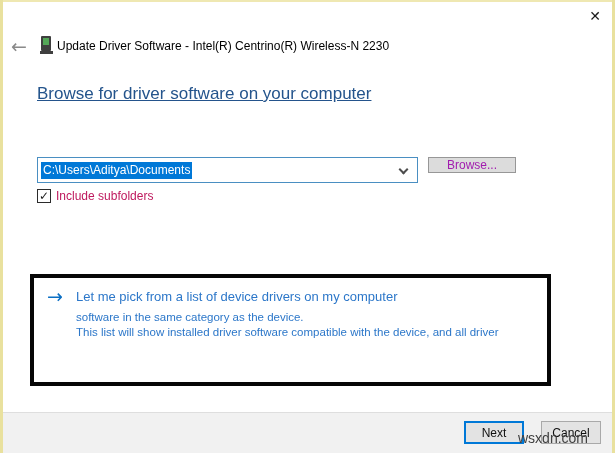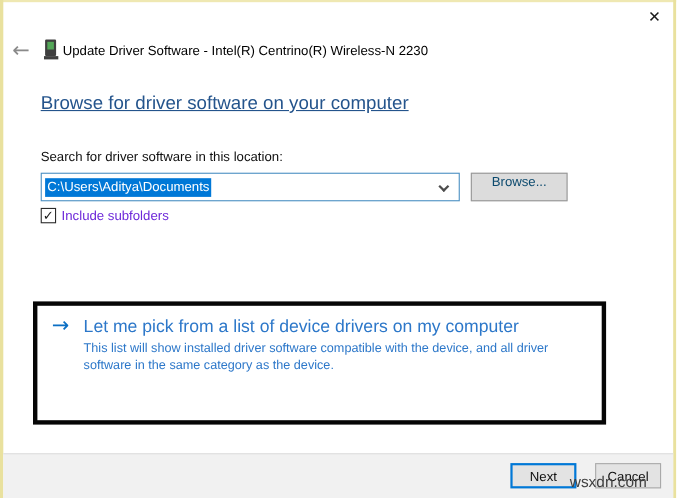--- a/index.html
+++ b/index.html
@@ -44,45 +44,45 @@
     position:absolute; left:3px; top:4px;
     background:#0078d7; color:#fff; font-size:12px; line-height:15px;
     padding:1px 2px; white-space:nowrap;
   }
   .combo-chevron {
     position:absolute; right:10px; top:8px; width:7px; height:7px;
     border-right:2px solid #4d4d4d; border-bottom:2px solid #4d4d4d;
     transform:rotate(45deg);
   }
   .browse-btn {
-    position:absolute; left:428px; top:157px; width:88px; height:26px;
+    position:absolute; left:428px; top:157px; width:88px; height:16px;
     background:#dcdcdc; border:1px solid #979797;
-    display:flex; justify-content:center;
-    font-size:12px; color:#0c4a6e; cursor:pointer;
+    display:flex; align-items:center; justify-content:center;
+    font-size:12px; color:#a21caf; cursor:pointer;
   }
 
   .chk-row { position:absolute; left:37px; top:188px; height:16px; cursor:pointer; }
   .chk-box {
     position:absolute; left:0; top:1px; width:14px; height:14px;
     background:#fff; border:1px solid #2b2b2b;
     display:flex; align-items:center; justify-content:center;
   }
   .chk-glyph { font-family:"DejaVu Sans", sans-serif; font-size:12px; line-height:12px; color:#1c1c1c; margin-top:-1px; }
-  .chk-label { position:absolute; left:19px; top:1px; font-size:12px; color:#6d28d9; white-space:nowrap; }
+  .chk-label { position:absolute; left:19px; top:1px; font-size:12px; color:#be185d; white-space:nowrap; }
 
   
   .pick-box {
     position:absolute; left:30px; top:274px; width:521px; height:112px;
     background:#fff; border:4px solid #060606; cursor:pointer;
   }
   .pick-arrow {
     position:absolute; left:13px; top:7px;
     font-family:"DejaVu Sans", sans-serif; font-size:19px; color:#0b6fc4;
   }
-  .pick-title { position:absolute; left:42px; top:11px; font-size:16px; color:#2c77c9; white-space:nowrap; }
+  .pick-title { position:absolute; left:42px; top:11px; font-size:13px; color:#2c77c9; white-space:nowrap; }
   .pick-desc  { position:absolute; left:42px; top:32px; font-size:11.5px; line-height:15px; color:#2c77c9; }
   .pick-desc span { display:block; white-space:nowrap; }
 
   
   .footer {
     position:absolute; left:3px; top:412px; width:609px; height:41px;
     background:#f1f1f1; border-top:1px solid #dedede;
   }
   .btn {
     position:absolute; display:flex; align-items:center; justify-content:center;
@@ -116,21 +116,20 @@
   <div class="device-icon">
     <div class="dev-body"></div>
     <div class="dev-screen"></div>
     <div class="dev-base"></div>
   </div>
 
   <div class="win-title">Update Driver Software - Intel(R) Centrino(R) Wireless-N 2230</div>
 
   <div class="heading">Browse for driver software on your computer</div>
 
-  <div class="loc-label">Search for driver software in this location:</div>
 
   <div class="combo">
     <span class="combo-text">C:\Users\Aditya\Documents</span>
     <span class="combo-chevron"></span>
   </div>
 
   <div class="browse-btn">
     <span>Browse...</span>
   </div>
 
@@ -138,22 +137,22 @@
     <span class="chk-box">
       <span class="chk-glyph">✓</span>
     </span>
     <span class="chk-label">Include subfolders</span>
   </div>
 
   <div class="pick-box">
     <span class="pick-arrow">→</span>
     <span class="pick-title">Let me pick from a list of device drivers on my computer</span>
     <div class="pick-desc">
+      <span>software in the same category as the device.</span>
       <span>This list will show installed driver software compatible with the device, and all driver</span>
-      <span>software in the same category as the device.</span>
     </div>
   </div>
 
   <div class="footer"></div>
 
   <div class="btn next-btn">
     <span>Next</span>
   </div>
 
   <div class="btn cancel-btn">

